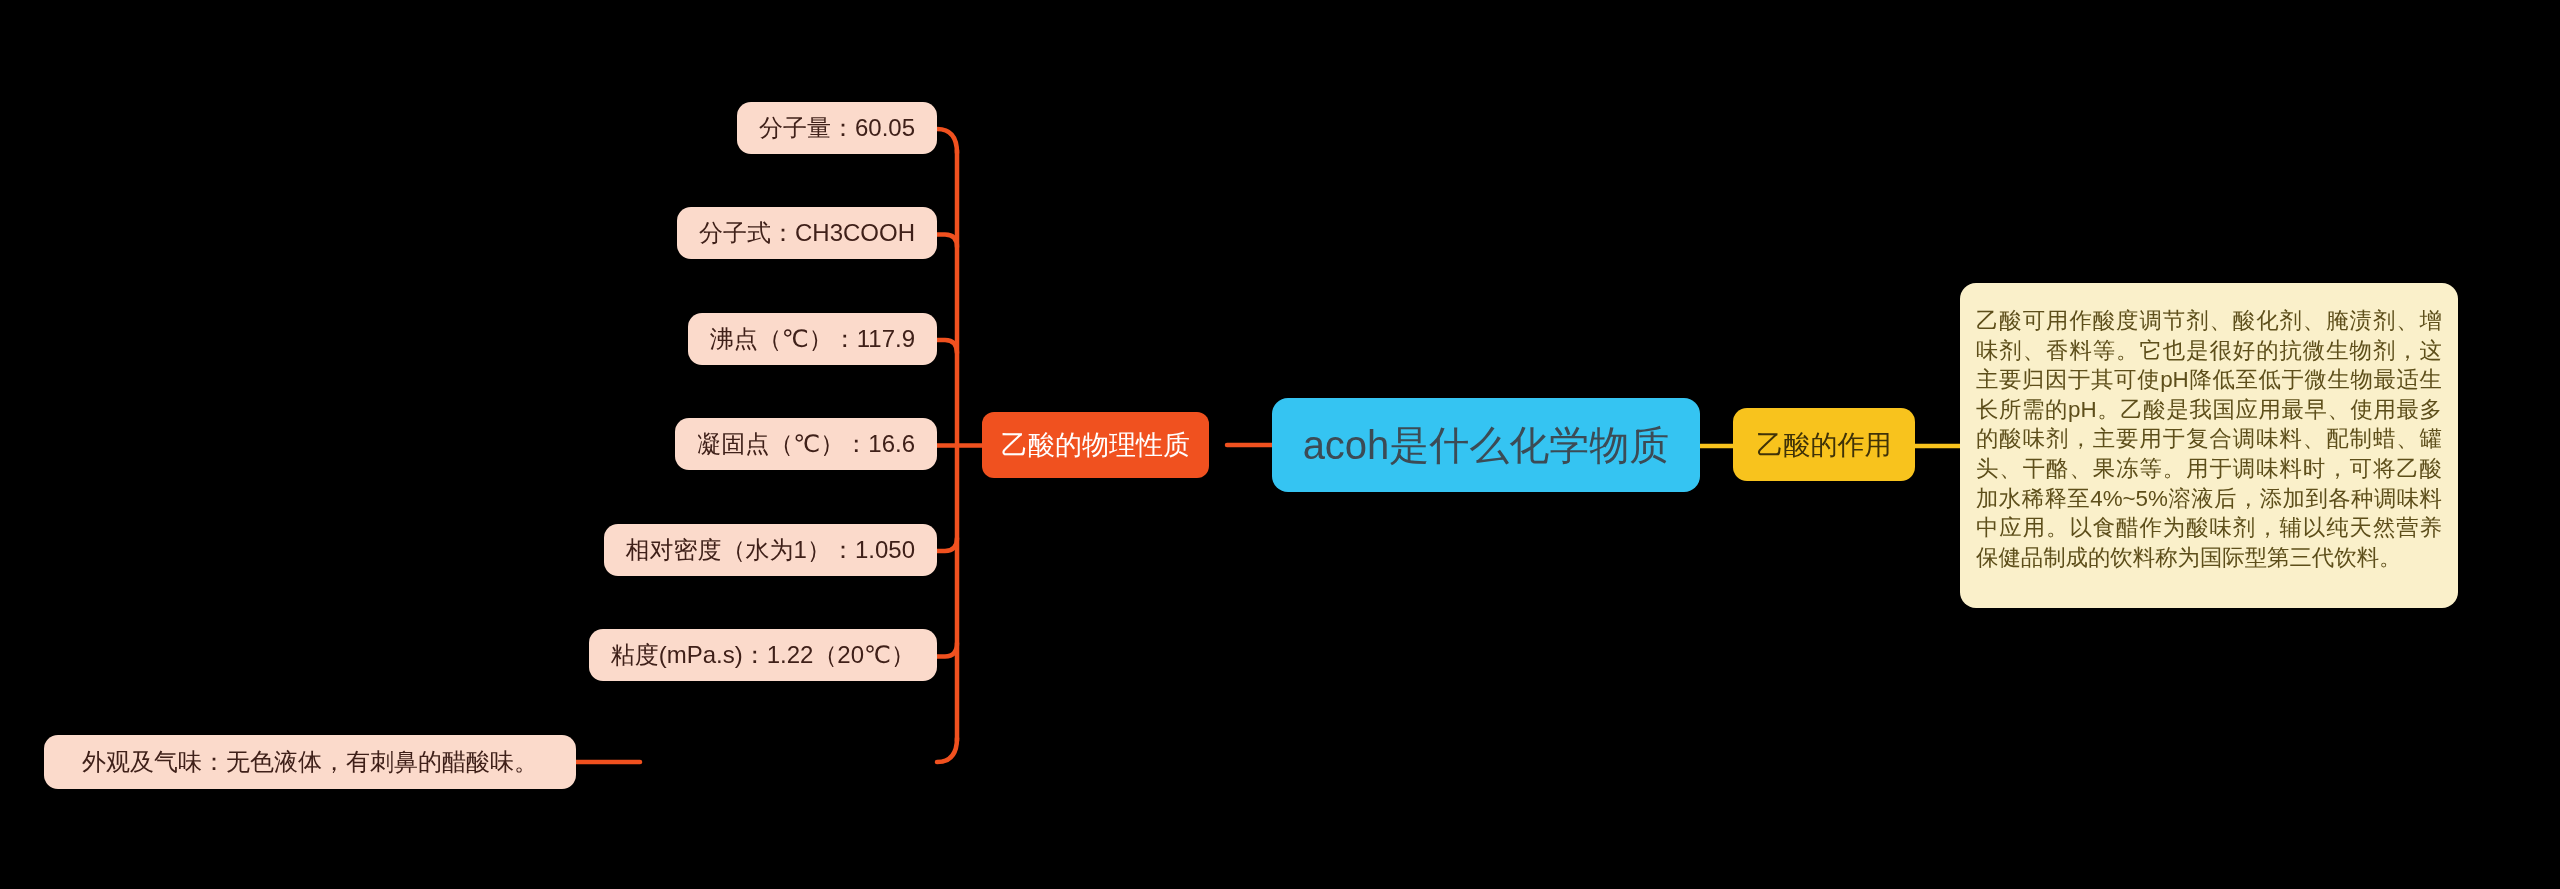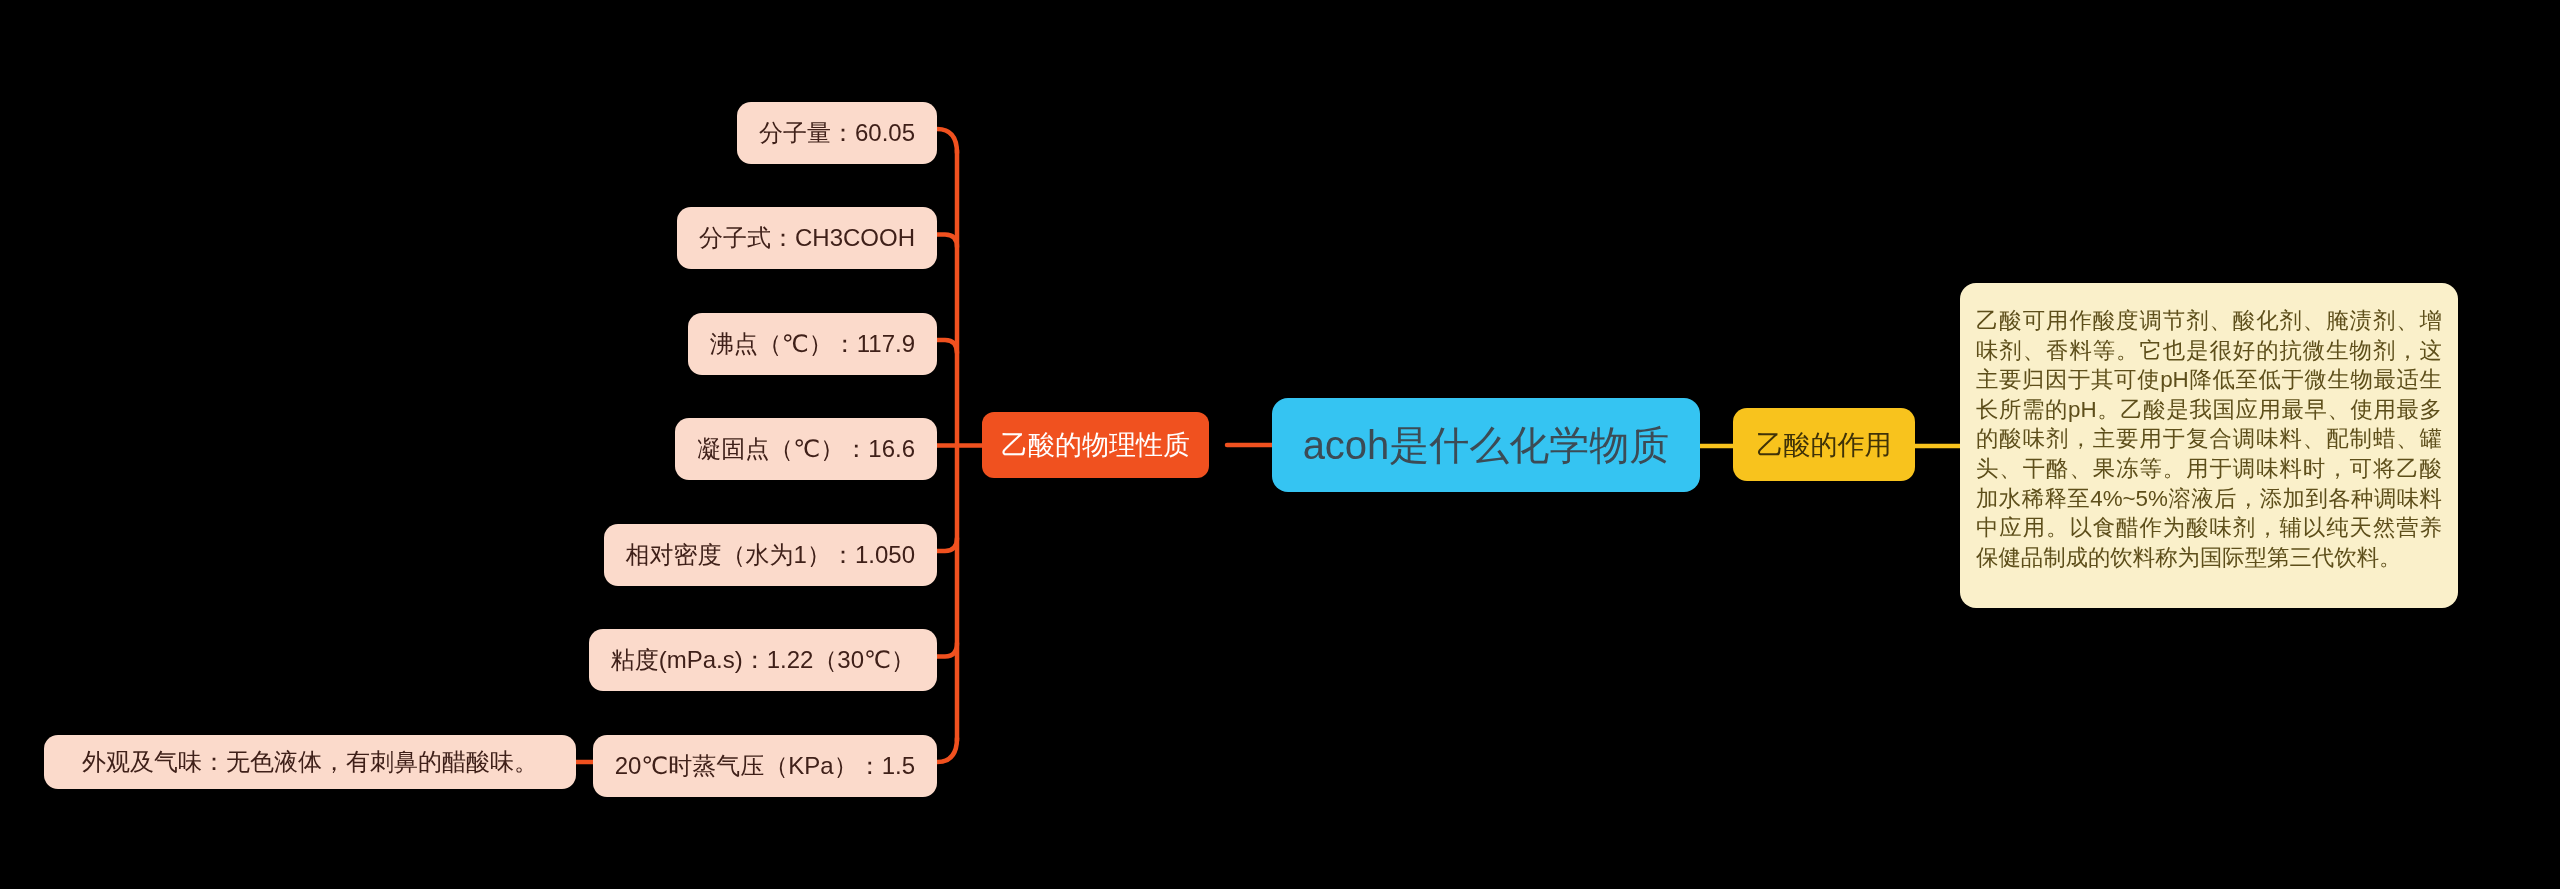--- a/index.html
+++ b/index.html
@@ -24,21 +24,21 @@
   .node {
     position: absolute;
     display: flex;
     align-items: center;
     justify-content: center;
     white-space: nowrap;
     box-sizing: border-box;
   }
   
   .pnode {
-    height: 62px;
+    height: 52px;
     right: 1623px;            
     background: #FBDACB;
     color: #3F2019;
     font-size: 24px;
     padding: 0 22px;
     border-radius: 14px;
   }
   .n1 { top: 102px; }
   .n2 { top: 207px; }
   .n3 { top: 313px; text-align: center; }
@@ -144,24 +144,21 @@
   <div class="node pnode n3">
     <span>沸点（℃）：117.9</span>
   </div>
   <div class="node pnode n4">
     <span>凝固点（℃）：16.6</span>
   </div>
   <div class="node pnode n5">
     <span>相对密度（水为1）：1.050</span>
   </div>
   <div class="node pnode n6">
-    <span>粘度(mPa.s)：1.22（30℃）</span>
-  </div>
-  <div class="node pnode n7">
-    <span>20℃时蒸气压（KPa）：1.5</span>
+    <span>粘度(mPa.s)：1.22（20℃）</span>
   </div>
 
   <div class="node gnode">
     <span>外观及气味：无色液体，有刺鼻的醋酸味。</span>
   </div>
 
   <div class="node branch-left">
     <span>乙酸的物理性质</span>
   </div>
 

